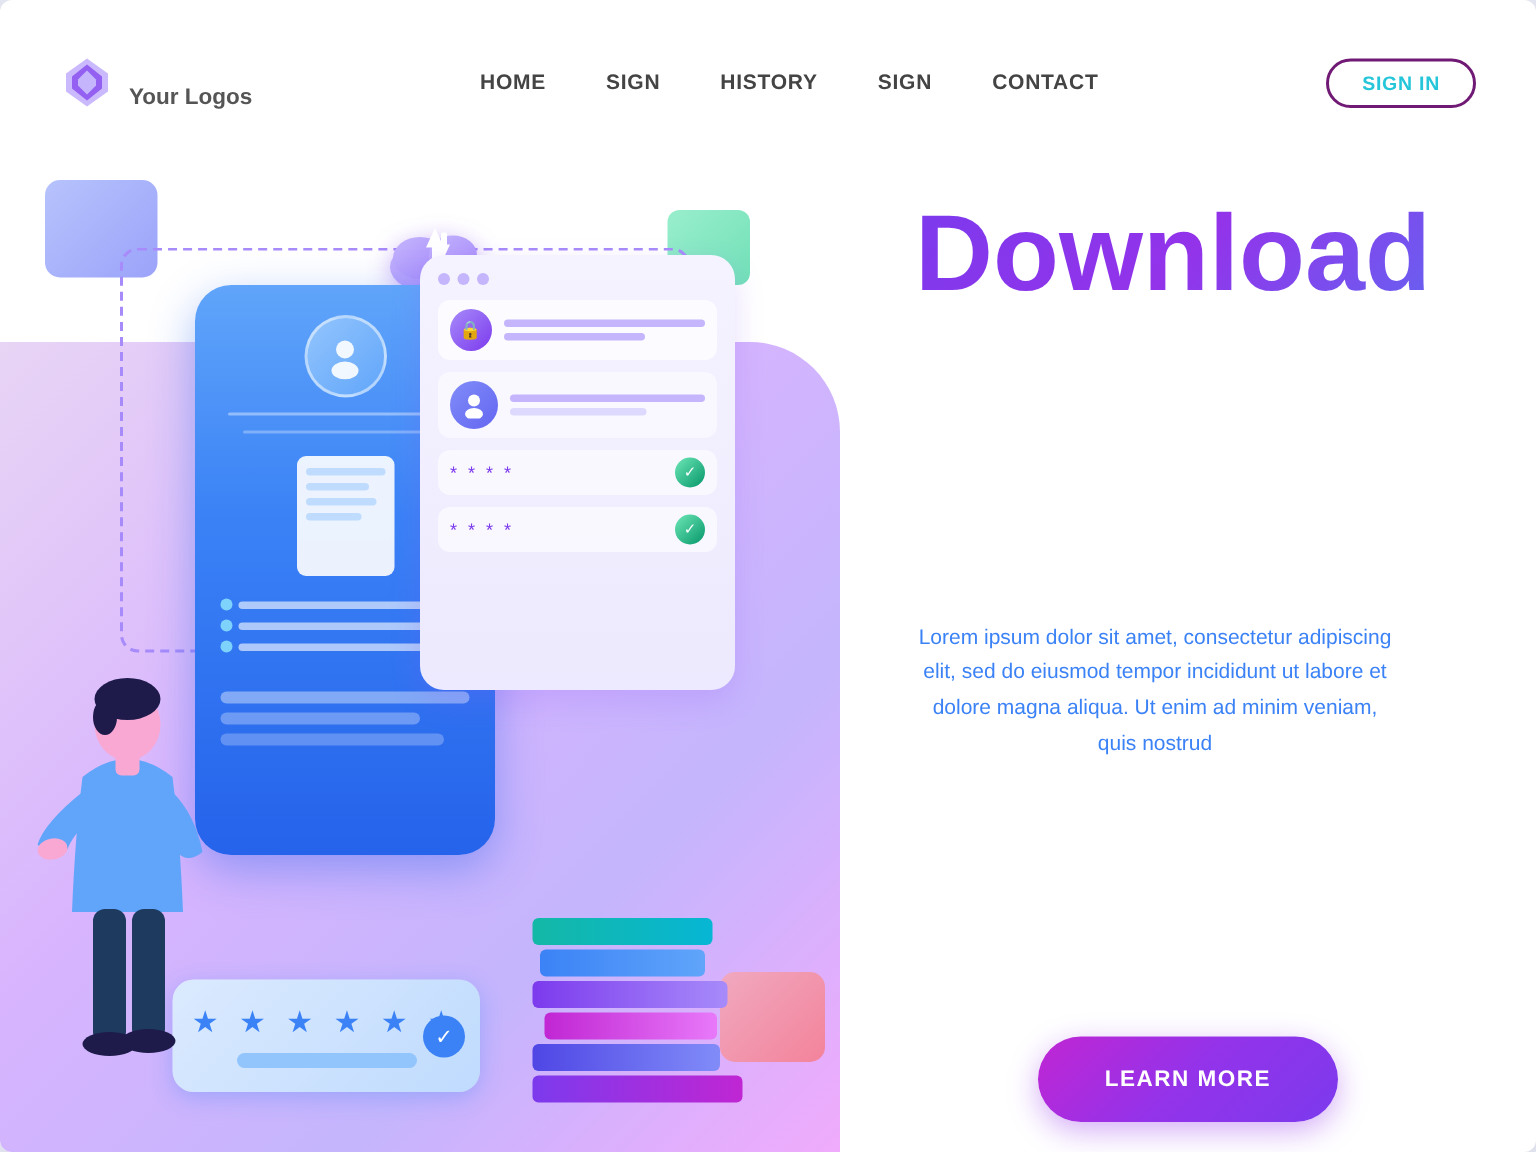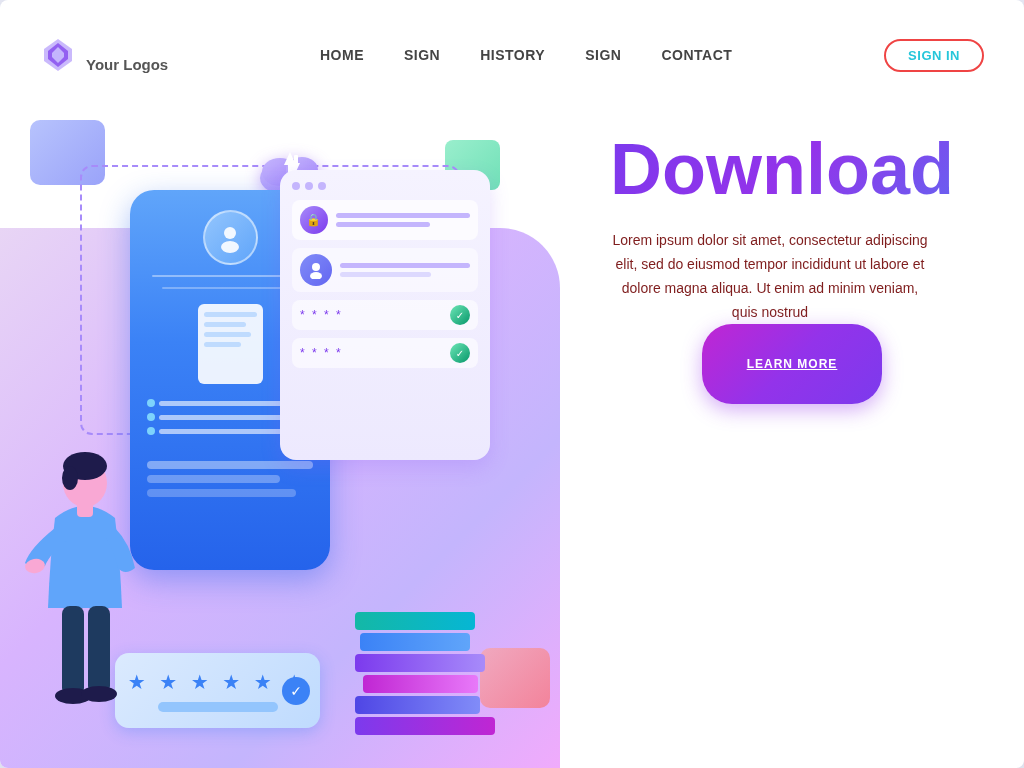--- a/index.html
+++ b/index.html
@@ -52,21 +52,21 @@
       list-style: none;
     }
     .nav-links li a {
       text-decoration: none;
       font-size: 14px;
       font-weight: 600;
       color: #444;
       letter-spacing: 0.5px;
     }
     .signin-btn {
-      border: 2px solid #ef4444;
+      border: 2px solid #701a75;
       border-radius: 20px;
       padding: 7px 22px;
       font-size: 13px;
       font-weight: 700;
       color: #26c6da;
       background: transparent;
       cursor: pointer;
       letter-spacing: 0.5px;
     }
 
@@ -388,53 +388,52 @@
       bottom: 20px;
       left: 20px;
       z-index: 10;
     }
 
     
     .text-area {
       flex: 1;
       display: flex;
       flex-direction: column;
-      justify-content: flex-start;
+      justify-content: space-between;
       padding: 20px 50px 20px 30px;
     }
     .hero-title {
       font-size: 72px;
       font-weight: 800;
       line-height: 1.1;
       background: linear-gradient(135deg, #7c3aed, #9333ea, #6366f1);
       -webkit-background-clip: text;
       -webkit-text-fill-color: transparent;
       background-clip: text;
       margin-bottom: 20px;
     }
     .hero-desc {
       font-size: 14px;
-      color: #7f1d1d;
+      color: #3b82f6;
       line-height: 1.7;
       text-align: center;
       max-width: 320px;
     }
     .learn-more-btn {
       background: linear-gradient(135deg, #c026d3, #9333ea, #7c3aed);
       color: white;
       border: none;
       border-radius: 30px;
-      padding: 33px 45px;
-      font-size: 12px;
+      padding: 20px 45px;
+      font-size: 15px;
       font-weight: 700;
       cursor: pointer;
       letter-spacing: 1px;
       align-self: center;
       box-shadow: 0 6px 20px rgba(147,51,234,0.4);
-      text-decoration: underline;
     }
 
     
     .cloud-svg {
       filter: drop-shadow(0 4px 8px rgba(124,58,237,0.4));
     }
   </style>
 </head>
 <body>
 

